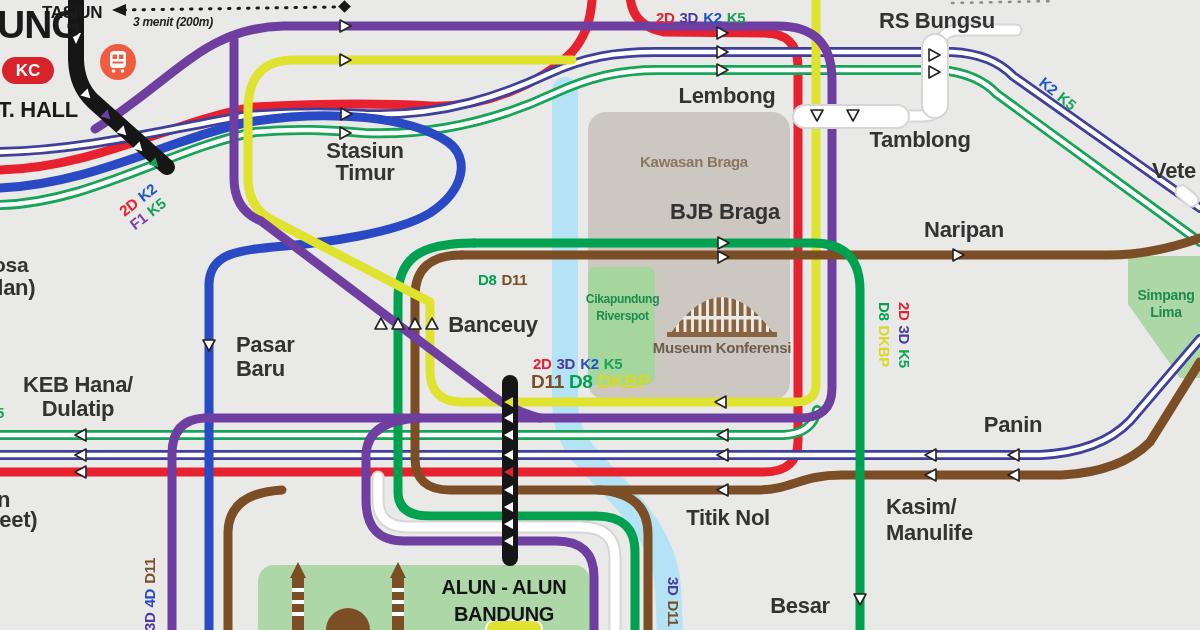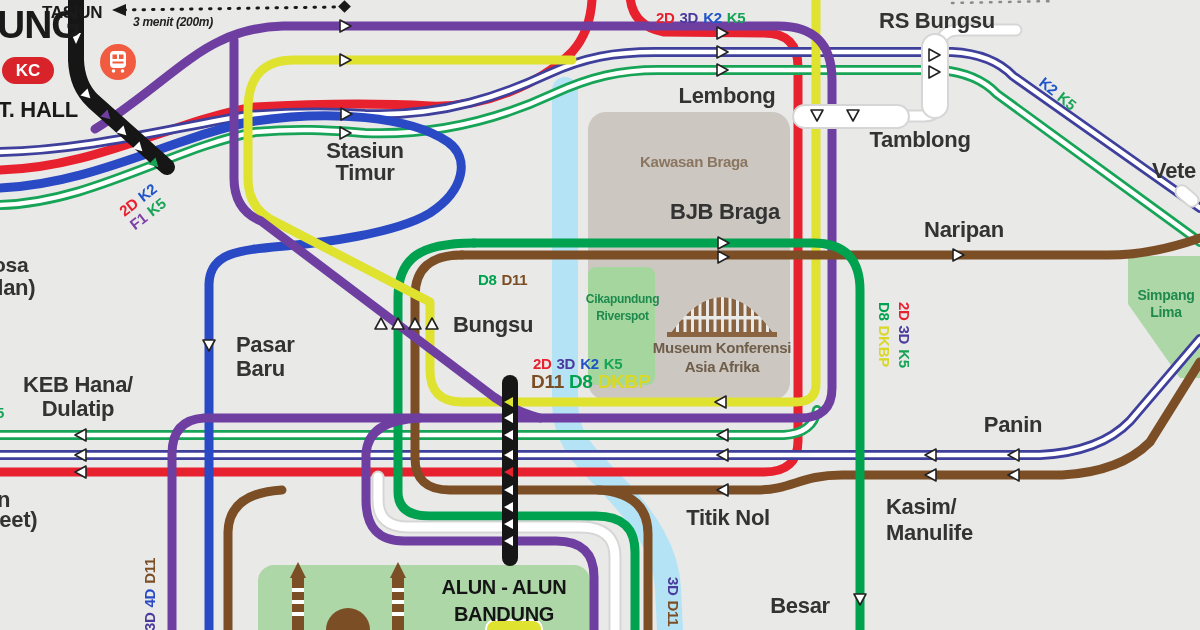--- a/index.html
+++ b/index.html
@@ -221,21 +221,21 @@
 <div class="lbl" style="left:1152px;top:160px;">
       <span>Vete</span>
     </div>
 <div class="lbl ctr" style="left:645px;top:201px;width:160px;">
       <span>BJB Braga</span>
     </div>
 <div class="lbl ctr" style="left:894px;top:219px;width:140px;">
       <span>Naripan</span>
     </div>
 <div class="lbl ctr" style="left:423px;top:314px;width:140px;">
-      <span>Bungsu</span>
+      <span>Banceuy</span>
     </div>
 <div class="lbl" style="left:236px;top:333px;line-height:24px;">
       <span>Pasar</span>
       <span>Baru</span>
     </div>
 <div class="lbl ctr" style="left:8px;top:373px;width:140px;line-height:24px;">
       <span>KEB Hana/</span>
       <span>Dulatip</span>
     </div>
 <div class="lbl ctr" style="left:953px;top:414px;width:120px;">
@@ -270,21 +270,20 @@
 
 <div class="lbl ctr areaTxt" style="left:614px;top:151px;width:160px;font-size:15px;color:#8a7660;">
       <span>Kawasan Braga</span>
     </div>
 <div class="lbl ctr areaTxt" style="left:560px;top:291px;width:125px;font-size:12px;line-height:17px;color:#1e8a4d;">
       <span>Cikapundung</span>
       <span>Riverspot</span>
     </div>
 <div class="lbl ctr areaTxt" style="left:630px;top:338px;width:184px;font-size:15px;line-height:19px;color:#6e5d49;">
       <span>Museum Konferensi</span>
-      <span>Asia Afrika</span>
     </div>
 <div class="lbl ctr areaTxt" style="left:1126px;top:287px;width:80px;font-size:14px;line-height:17px;color:#1e8a4d;">
       <span>Simpang</span>
       <span>Lima</span>
     </div>
 <div class="lbl ctr" style="left:404px;top:574px;width:200px;font-size:20px;line-height:27px;color:#151515;font-weight:800;">
       <span>ALUN - ALUN</span>
       <span>BANDUNG</span>
     </div>
 

